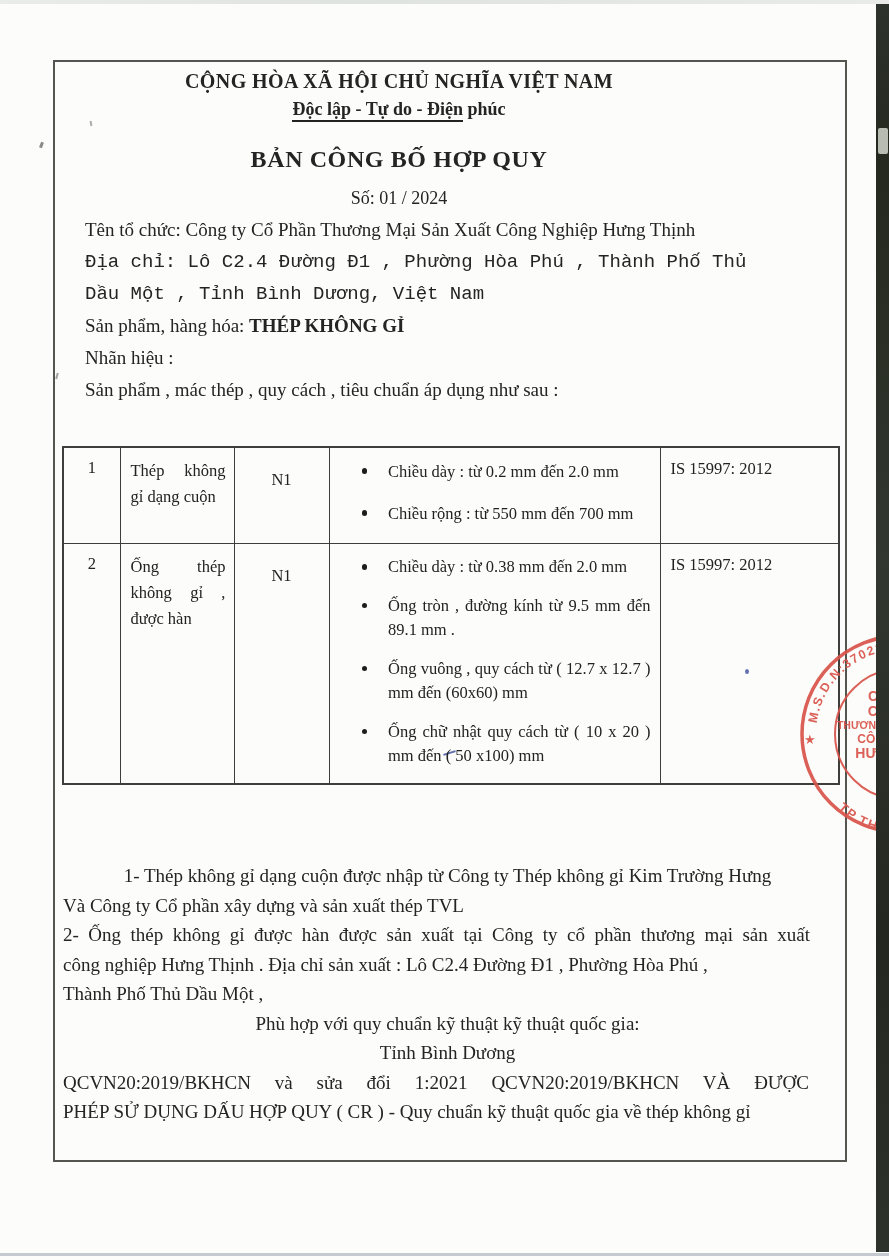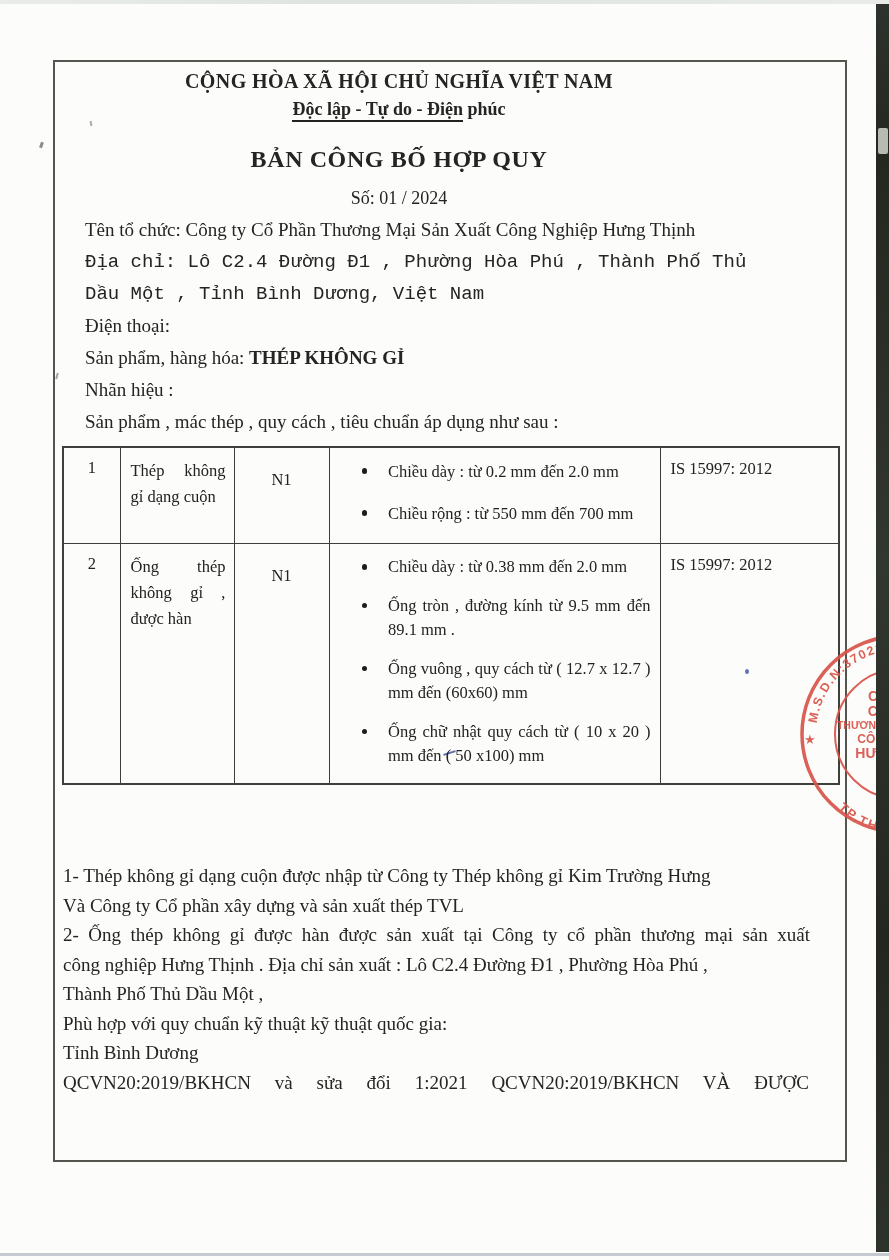--- a/index.html
+++ b/index.html
@@ -59,21 +59,21 @@
   .bl{display:flex;margin-bottom:14px;}
   .bl .dot{flex:none;width:5.5px;height:5.5px;border-radius:50%;background:#1d1d1d;
     margin:9px 0 0 0;}
   .bl .bt{flex:1;margin-left:21px;text-align:justify;line-height:24.5px;}
   tr.r1 .bl{margin-bottom:16px;}
   tr.r1 .bl .bt{line-height:26px;}
   
   .notes{position:absolute;left:63px;top:861px;width:769px;font-size:19px;
     line-height:29.5px;z-index:2;}
   .notes div{margin:0;}
-  .nl-a{margin-left:22px;}
+  .nl-a{margin-left:22px;text-align:center;}
   .nl-b{margin-left:21px;}
   .nl-c{margin-left:50px;}
   .nl-0{margin-left:0;}
   .jl{text-align:justify;text-align-last:justify;}
   .nl-w{width:747px;}
   .nl-q{width:746px;}
   
   .stamp{position:absolute;left:770px;top:604px;width:260px;height:260px;z-index:2;
     opacity:.92;}
   .stamp text{fill:#d9534a;font-family:"Liberation Sans","DejaVu Sans",sans-serif;
@@ -106,21 +106,20 @@
   <div class="doc-frame"></div>
 
   <div class="hdr hdr-national abs">CỘNG HÒA XÃ HỘI CHỦ NGHĨA VIỆT NAM</div>
   <div class="hdr hdr-motto abs"><span class="u">Độc lập - Tự do - Điện</span><span> phúc</span></div>
   <div class="hdr hdr-title abs">BẢN CÔNG BỐ HỢP QUY</div>
   <div class="hdr hdr-so abs">Số: 01 / 2024</div>
 
   <div class="org-block">
     <p>Tên tổ chức: Công ty Cổ Phần Thương Mại Sản Xuất Công Nghiệp Hưng Thịnh</p>
     <p class="addr">Địa chỉ: Lô C2.4 Đường Đ1 , Phường Hòa Phú , Thành Phố Thủ Dầu Một , Tỉnh Bình Dương, Việt Nam</p>
-    <p>Điện thoại:</p>
     <p class="prod"><span>Sản phẩm, hàng hóa: </span><b>THÉP KHÔNG GỈ</b></p>
     <p>Nhãn hiệu :</p>
     <p>Sản phẩm , mác thép , quy cách , tiêu chuẩn áp dụng như sau :</p>
   </div>
 
   <table class="doc-table">
     <colgroup>
       <col style="width:57px">
         <col style="width:114px">
         <col style="width:95px">
@@ -173,20 +172,21 @@
 
   <div class="notes">
     <div class="nl-a">1-  Thép không gỉ dạng cuộn được nhập từ Công ty Thép không gỉ Kim Trường Hưng</div>
     <div class="nl-b">Và Công ty Cổ phần xây dựng và sản xuất thép TVL</div>
     <div class="nl-a nl-w jl">2-  Ống thép không gỉ được hàn được sản xuất tại Công ty cổ phần thương mại sản xuất</div>
     <div class="nl-c">công nghiệp Hưng Thịnh . Địa chỉ sản xuất : Lô C2.4 Đường Đ1 , Phường Hòa Phú ,</div>
     <div class="nl-c">Thành Phố Thủ Dầu Một ,</div>
     <div class="nl-a">Phù hợp với quy chuẩn kỹ thuật kỹ thuật quốc gia:</div>
     <div class="nl-a">Tỉnh Bình Dương</div>
     <div class="nl-a nl-q jl">QCVN20:2019/BKHCN và sửa đổi 1:2021 QCVN20:2019/BKHCN VÀ ĐƯỢC</div>
+    <div class="nl-0">PHÉP SỬ DỤNG DẤU HỢP QUY ( CR ) -  Quy chuẩn kỹ thuật quốc gia về thép không gỉ</div>
   </div>
 
   <svg class="stamp" viewBox="0 0 260 260">
     <g fill="none" stroke="#d9534a">
       <circle cx="130" cy="130" r="98" stroke-width="3.5"></circle>
       <circle cx="130" cy="130" r="65" stroke-width="2"></circle>
     </g>
     <defs>
       <path id="arcTop" d="M 46,130 A 84,84 0 0 1 214,130"></path>
       <path id="arcBot" d="M 42,142 A 88,88 0 0 0 218,142"></path>

